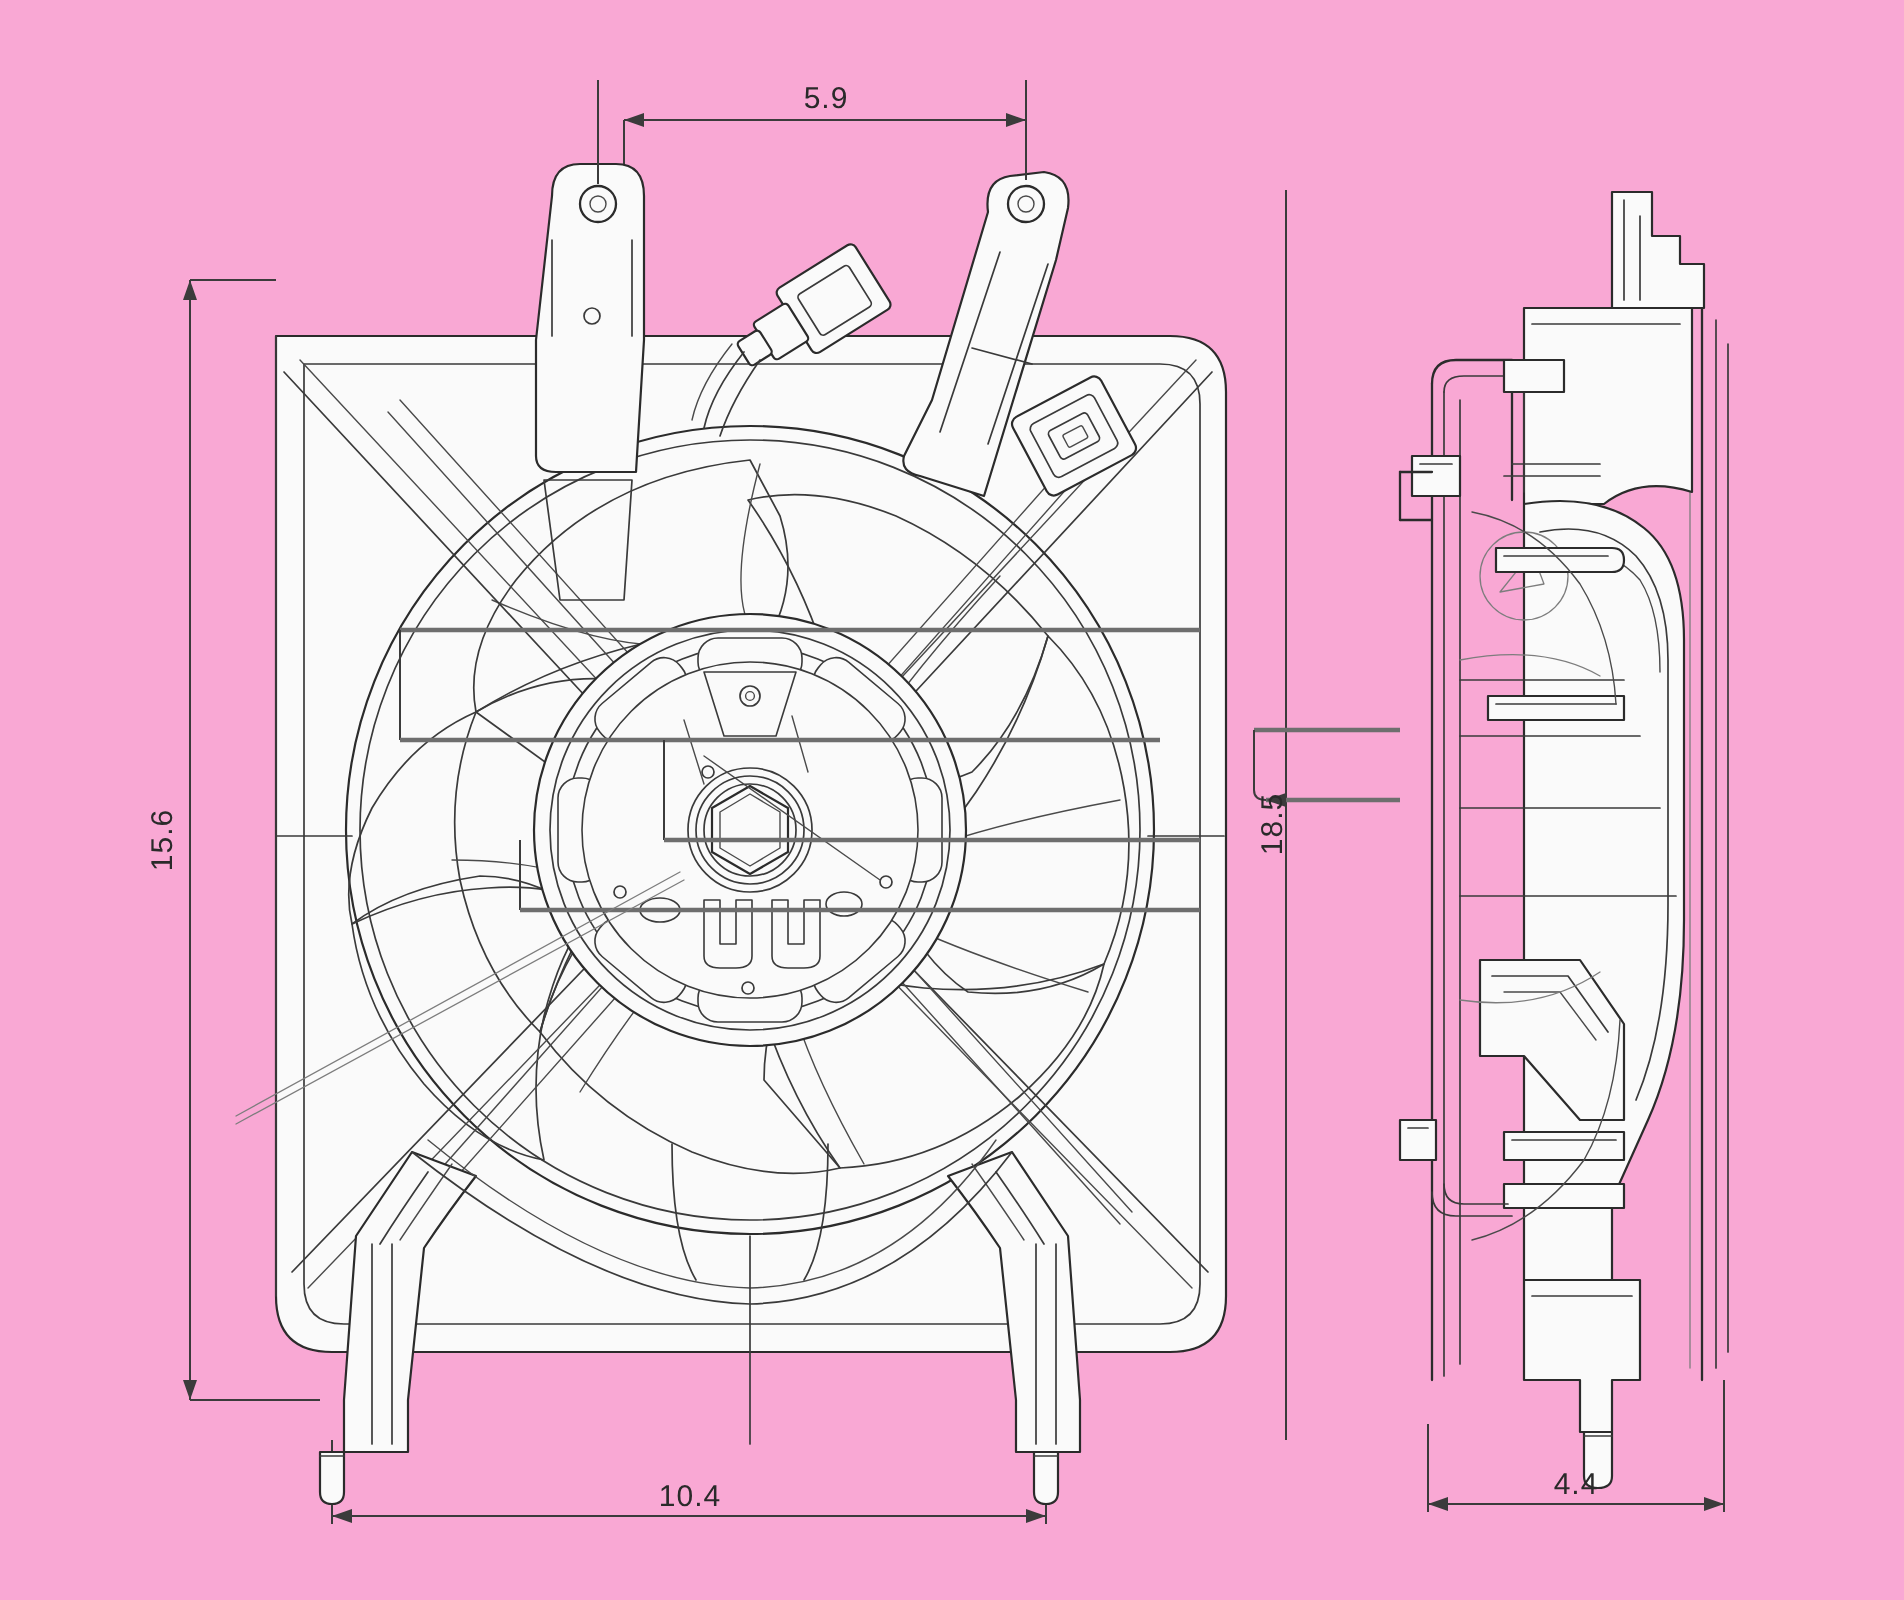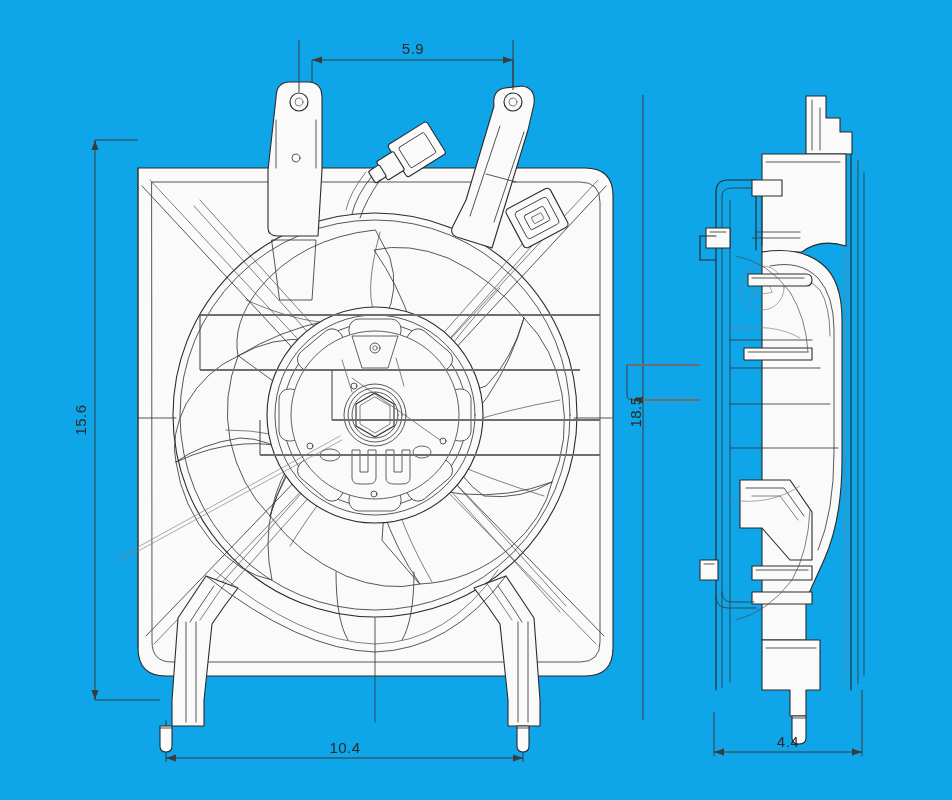--- a/index.html
+++ b/index.html
@@ -4,21 +4,21 @@
 <style>
   html, body {
     margin: 0;
     padding: 0;
     background: #ffffff;
   }
   #stage {
     position: relative;
     width: 952px;
     height: 800px;
-    background: #0ea5e9;
+    background: #f9a8d4;
     overflow: hidden;
     font-family: "Liberation Sans", sans-serif;
   }
   #stage svg {
     position: absolute;
     left: 0; top: 0;
     width: 952px;
     height: 800px;
     display: block;
   }

